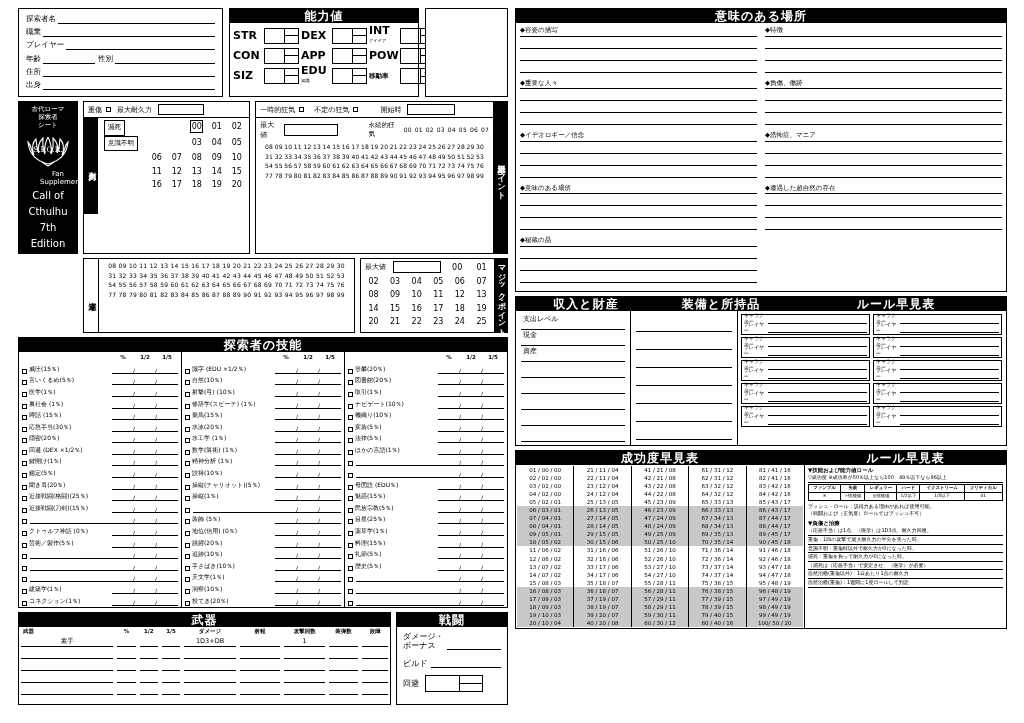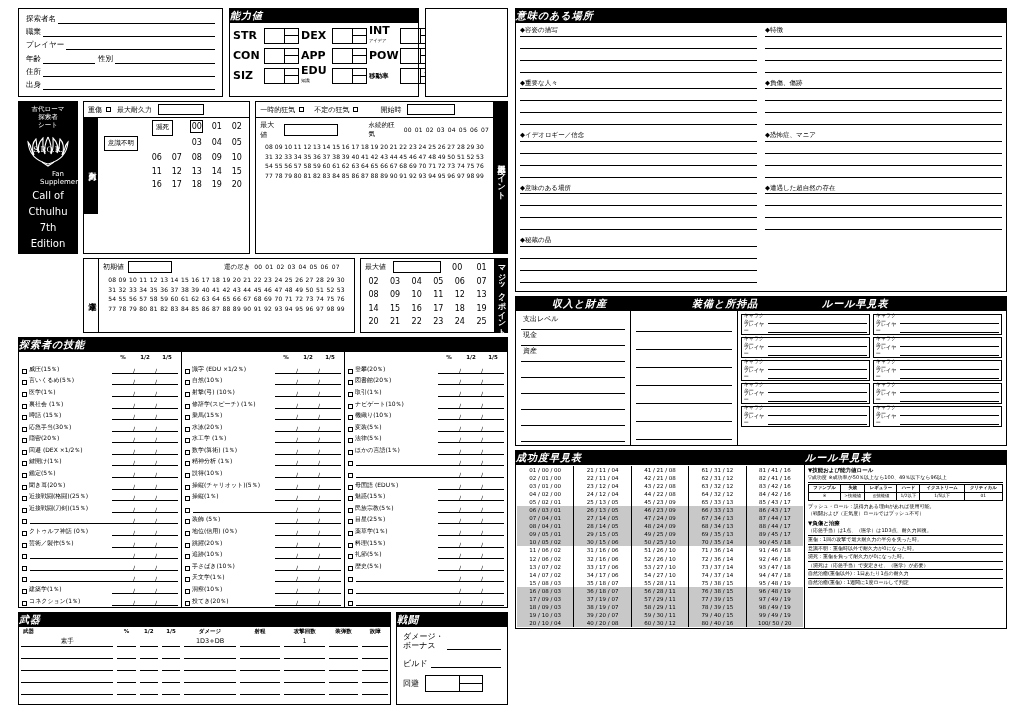--- a/index.html
+++ b/index.html
@@ -6,22 +6,22 @@
   body{
     width:1024px;height:723px;
     font-family:"DejaVu Sans","Liberation Sans",sans-serif;
     font-size:6px;color:#000;overflow:hidden;position:relative;
   }
   .page{position:relative;width:1024px;height:723px;}
   .col-left{position:absolute;left:18px;top:8px;width:490px;}
   .col-right{position:absolute;left:515px;top:8px;width:492px;}
 
   .bx{border:1.5px solid #000;box-sizing:border-box;background:#fff;}
-  .hdr{background:#000;color:#fff;text-align:left;font-weight:bold;
-       font-size:10px;line-height:14px;letter-spacing:1px;font-style:italic;}
+  .hdr{background:#000;color:#fff;text-align:center;font-weight:bold;
+       font-size:12px;line-height:14px;letter-spacing:1px;}
   .vhdr{background:#000;color:#fff;writing-mode:vertical-rl;
         text-orientation:upright;font-weight:bold;font-size:8px;
         display:flex;align-items:center;justify-content:center;letter-spacing:0px;}
   .blank{border:1.2px solid #000;background:#fff;display:inline-block;box-sizing:border-box;}
   .cbx{width:5px;height:5px;border:1px solid #000;display:inline-block;
        vertical-align:middle;margin-right:2px;box-sizing:border-box;background:#fff;}
 
   
   .toprow{display:flex;gap:6px;align-items:stretch;}
   .idbox{width:205px;padding:5px 7px 3px 7px;}
@@ -305,21 +305,21 @@
           <span>重傷</span>
           <span class="cbx"></span>
           <span>最大耐久力</span>
           <span class="blank" style="width:46px;height:11px;margin-left:2px;"></span>
         </div>
         <div class="strip" style="height:96px;">
           <div class="vhdr" style="width:14px;">耐久力</div>
           <div class="stripbody">
             <div class="hpnums">
               <div class="r">
-                <span class="tagbox" style="width:auto;flex:0 0 auto;margin-right:auto;margin-left:48px;">瀕死</span>
+                <span class="tagbox" style="width:auto;flex:0 0 auto;margin-right:auto;">瀕死</span>
                 <span class="blank" style="line-height:11px;font-size:8px;text-align:center;height:13px;">00</span>
                 <span>01</span>
                 <span>02</span>
               </div>
               <div class="r">
                 <span class="tagbox" style="width:auto;flex:0 0 auto;margin-right:auto;">意識不明</span>
                 <span>03</span>
                 <span>04</span>
                 <span>05</span>
               </div>
@@ -481,35 +481,20 @@
         </div>
         <div class="vhdr" style="width:14px;">正気度ポイント</div>
       </div>
     </div>
 
     <div class="row3">
       <div style="width:60px;"></div>
       <div class="bx luckbox" style="display:flex;">
         <div class="vhdr" style="width:14px;background:#fff;color:#000;border-right:1.5px solid #000;">幸運</div>
         <div style="flex:1 1 auto;padding:2px 4px;">
-          <div style="display:flex;align-items:center;gap:4px;margin-bottom:2px;">
-            <span style="font-size:7px;">初期値</span>
-            <span class="blank" style="width:44px;height:12px;"></span>
-            <span style="font-size:6.5px;margin-left:48px;">運の尽き</span>
-            <span class="numgrid" style="display:flex;gap:3px;">
-              <span>00</span>
-              <span>01</span>
-              <span>02</span>
-              <span>03</span>
-              <span>04</span>
-              <span>05</span>
-              <span>06</span>
-              <span>07</span>
-            </span>
-          </div>
           <div class="numgrid" id="luck-rows">
               <div class="numrow">
                 <span style="width: 100%;">08</span>
                 <span style="width: 100%;">09</span>
                 <span style="width: 100%;">10</span>
                 <span style="width: 100%;">11</span>
                 <span style="width: 100%;">12</span>
                 <span style="width: 100%;">13</span>
                 <span style="width: 100%;">14</span>
                 <span style="width: 100%;">15</span>
@@ -1639,21 +1624,21 @@
               <div class="bsline"></div>
               <div class="bsline"></div>
               <div class="bsline"></div>
             </div>
           </div>
       </div>
     </div>
 
     <div class="bx" style="margin-top:4px;">
       <div class="monhdr">
-        <div class="hdr" style="width:140px;padding-left:36px;">収入と財産</div>
+        <div class="hdr" style="width:140px;">収入と財産</div>
         <div class="hdr" style="width:130px;">装備と所持品</div>
         <div class="hdr" style="flex:1 1 auto;">ルール早見表</div>
       </div>
       <div class="monbody">
         <div class="moncol" style="width:140px;">
           <div class="mline">支出レベル</div>
           <div class="mline">現金</div>
           <div class="mline">資産</div>
           <div class="mlineblank"></div>
           <div class="mlineblank"></div>

